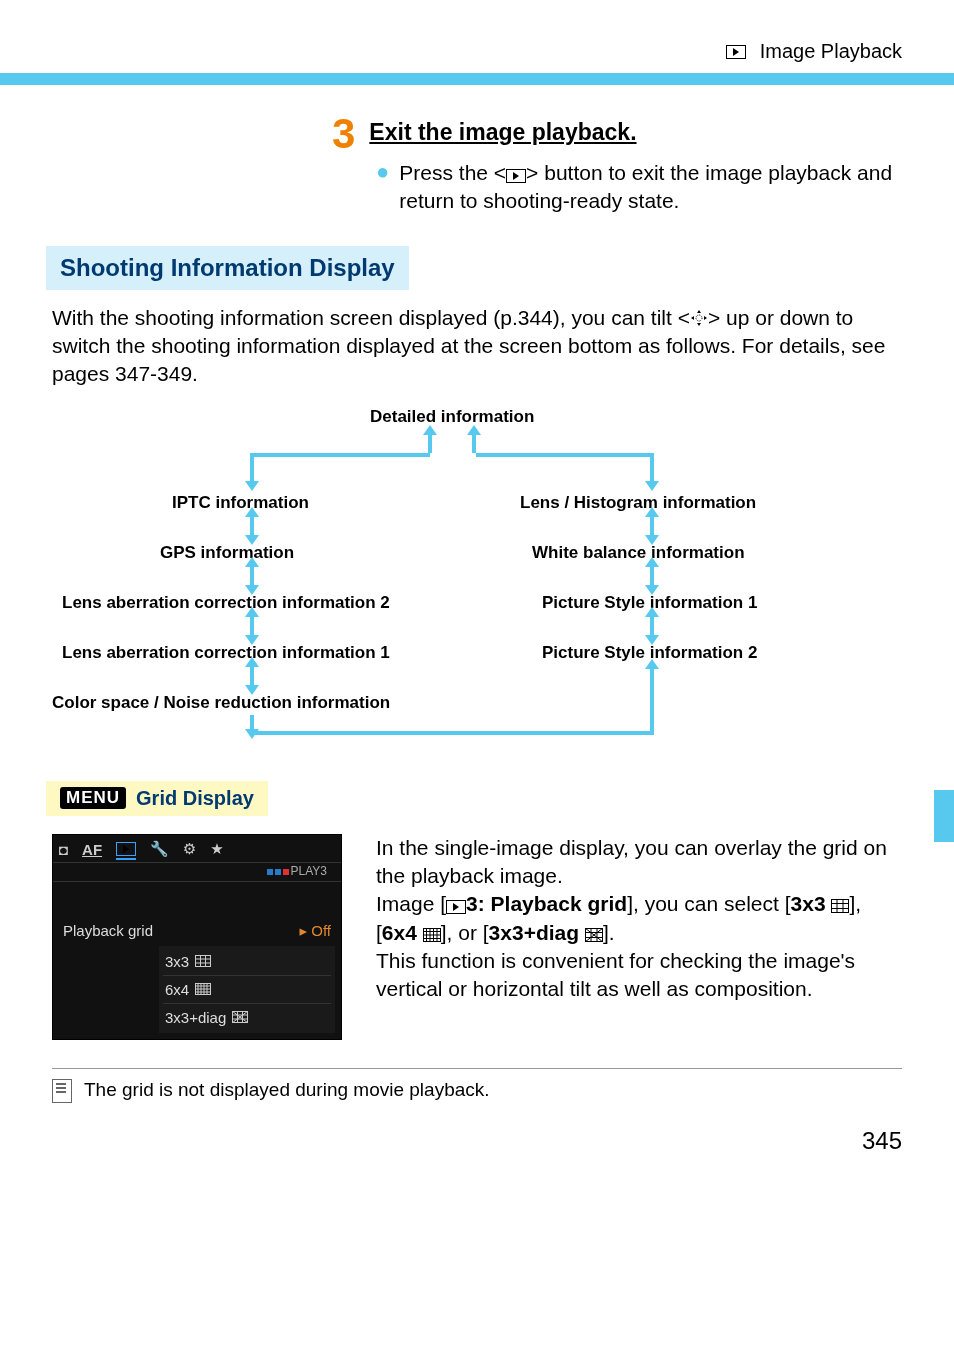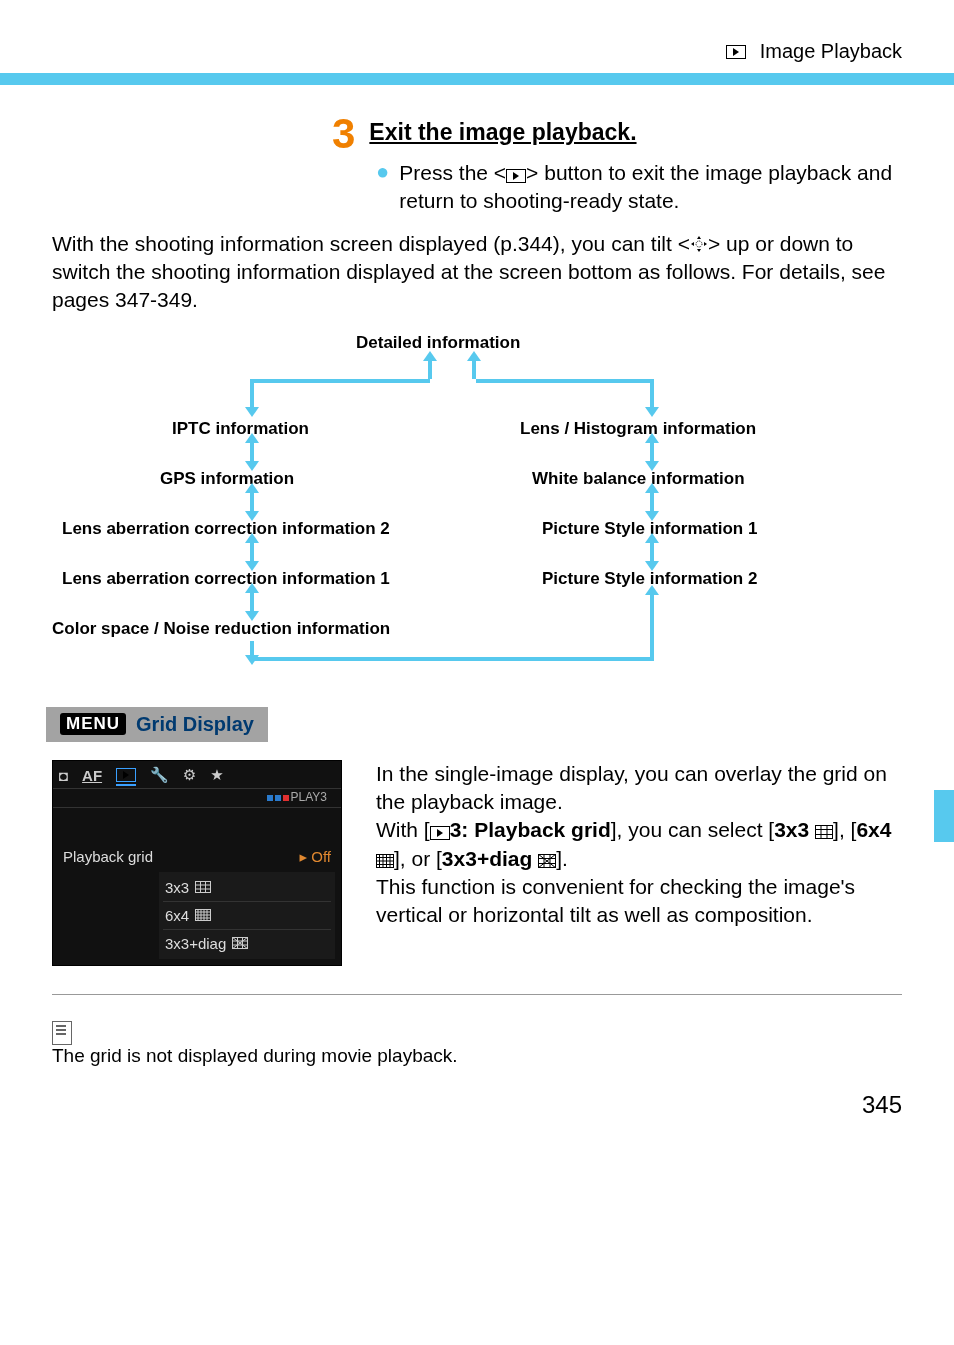--- a/index.html
+++ b/index.html
@@ -39,40 +39,40 @@
   .joy-icon::before{content:""; position:absolute; width:4px; height:4px; border:1px dotted #000; border-radius:50%; left:6px; top:6px;}
   .diagram { position:relative; margin-top:18px; height:340px; font-weight:bold; font-size:17px;}
   .dlabel { position:absolute; white-space:nowrap; text-align:center;}
   .arrow-v { position:absolute; width:4px; background:#57c9ee;}
   .arrow-v::before, .arrow-v::after{content:"";position:absolute;left:-5px;width:0;height:0;border-left:7px solid transparent;border-right:7px solid transparent;}
   .arrow-v.up::before{top:-8px;border-bottom:10px solid #57c9ee;}
   .arrow-v.down::after{bottom:-8px;border-top:10px solid #57c9ee;}
   .arrow-v.both::before{top:-8px;border-bottom:10px solid #57c9ee;}
   .arrow-v.both::after{bottom:-8px;border-top:10px solid #57c9ee;}
   .hbar { position:absolute; height:4px; background:#57c9ee;}
-  .menu-heading { display:flex; align-items:center; gap:10px; background:#a3a3a3;
+  .menu-heading { display:flex; align-items:center; gap:10px; background:#fef9c3;
     padding:6px 14px; margin-top:34px; margin-left:-6px; width:fit-content;}
   .menu-badge { background:#000; color:#fff; font-weight:bold; font-size:17px; padding:1px 6px; border-radius:3px; letter-spacing:1px;}
   .menu-title { color:#003a70; font-weight:bold; font-size:20px;}
   .grid-row { display:flex; gap:34px; margin-top:18px; align-items:flex-start;}
   .screenshot { width:290px; background:#111; color:#ddd; font-size:15px; border:1px solid #000;}
   .sc-tabs { display:flex; align-items:center; border-bottom:1px solid #333; padding:4px 6px 2px; gap:14px; position:relative;}
   .sc-tabs .ico{color:#ccc;}
   .sc-tabs .sel{color:#3aa0ff; border-bottom:2px solid #3aa0ff; padding-bottom:2px;}
   .sc-sub { display:flex; justify-content:flex-end; font-size:12px; color:#aaa; border-bottom:1px solid #333; padding:1px 14px 3px;}
   .sc-sub .dots span{display:inline-block;width:6px;height:6px;background:#2a7acc;margin-right:2px;}
   .sc-sub .dots span.on{background:#e03030;}
   .sc-body{padding:6px;}
   .sc-option{display:flex;justify-content:space-between;padding:6px 4px;}
   .sc-list{margin-left:100px;background:#1a1a1a;padding:2px 4px;}
   .sc-list div{padding:5px 2px;display:flex;align-items:center;gap:6px;border-top:1px solid #333;}
   .sc-list div:first-child{border-top:none;}
   .orange{color:#e08830;}
   .grid-text { flex:1; font-size:21px; line-height:1.35;}
-  .note-row{display:flex;align-items:flex-start;border-top:1px solid #999;margin-top:28px;padding-top:26px;font-size:19px;flex-direction:column;}
+  .note-row{display:flex;gap:12px;align-items:flex-start;border-top:1px solid #999;margin-top:28px;padding-top:10px;font-size:19px;}
   .note-icon{width:20px;height:24px;border:1.5px solid #666;position:relative;}
   .note-icon::before{content:"";position:absolute;left:3px;top:3px;width:10px;height:2px;background:#666;box-shadow:0 4px 0 #666,0 8px 0 #666;}
   .page-num{ text-align:right; font-size:24px; margin-top:24px;}
   .g3x3{display:inline-block;vertical-align:-2px;}
 </style>
 </head>
 <body>
 
 <div class="page">
   <div class="header-line">
@@ -88,31 +88,32 @@
       <div class="step-title">Exit the image playback.</div>
     </div>
     <div class="bullet-row">
       <div class="bullet-dot">●</div>
       <div>
         <span>Press the &lt;</span><span class="play-icon"></span><span>&gt; button to exit the image playback and return to shooting-ready state.</span>
       </div>
     </div>
   </div>
 
+  <div class="section-heading">Shooting Information Display</div>
   <div class="body-text">
     <span>With the shooting information screen displayed (p.344), you can tilt &lt;</span><svg class="joy-icon" width="18" height="18">
         <g stroke="#000" stroke-width="1" fill="none">
           <circle cx="9" cy="9" r="3" stroke-dasharray="1,1"></circle>
           <path d="M9 1 L7 4 L11 4 Z M9 17 L7 14 L11 14 Z M1 9 L4 7 L4 11 Z M17 9 L14 7 L14 11 Z" fill="#000" stroke="none"></path>
         </g>
       </svg><span>&gt; up or down to switch the shooting information displayed at the screen bottom as follows. For details, see pages 347-349.</span>
   </div>
 
   <div class="diagram">
-    <div class="dlabel" style="left:304px;top:0;">Detailed information</div>
+    <div class="dlabel" style="left:318px;top:0;">Detailed information</div>
 
     <div class="hbar" style="left:200px;top:46px;width:178px;"></div>
     <div class="arrow-v up" style="left:376px;top:26px;height:20px;"></div>
     <div class="hbar" style="left:424px;top:46px;width:176px;"></div>
     <div class="arrow-v up" style="left:420px;top:26px;height:20px;"></div>
     <div class="arrow-v down" style="left:198px;top:46px;height:30px;"></div>
     <div class="arrow-v down" style="left:598px;top:46px;height:30px;"></div>
 
     <div class="dlabel" style="left:120px;top:86px;">IPTC information</div>
     <div class="arrow-v both" style="left:198px;top:108px;height:22px;"></div>
@@ -204,21 +205,21 @@
                 </g>
               </svg>
           </div>
         </div>
       </div>
     </div>
 
     <div class="grid-text">
       <div>In the single-image display, you can overlay the grid on the playback image.</div>
       <div>
-        <span>With [</span><span class="play-icon"></span><b>3: Playback grid</b><span>], you can select [</span><b>3x3</b>
+        <span>Image [</span><span class="play-icon"></span><b>3: Playback grid</b><span>], you can select [</span><b>3x3</b>
         <svg class="g3x3" width="18" height="14">
             <g stroke="#000" stroke-width="1">
               <rect x="0.5" y="0.5" width="17" height="13" fill="none"></rect>
               <line x1="6" y1="0" x2="6" y2="14"></line>
               <line x1="12" y1="0" x2="12" y2="14"></line>
               <line x1="0" y1="4.5" x2="18" y2="4.5"></line>
               <line x1="0" y1="9.5" x2="18" y2="9.5"></line>
             </g>
           </svg><span>], [</span><b>6x4</b>
         <svg class="g3x3" width="18" height="14">

